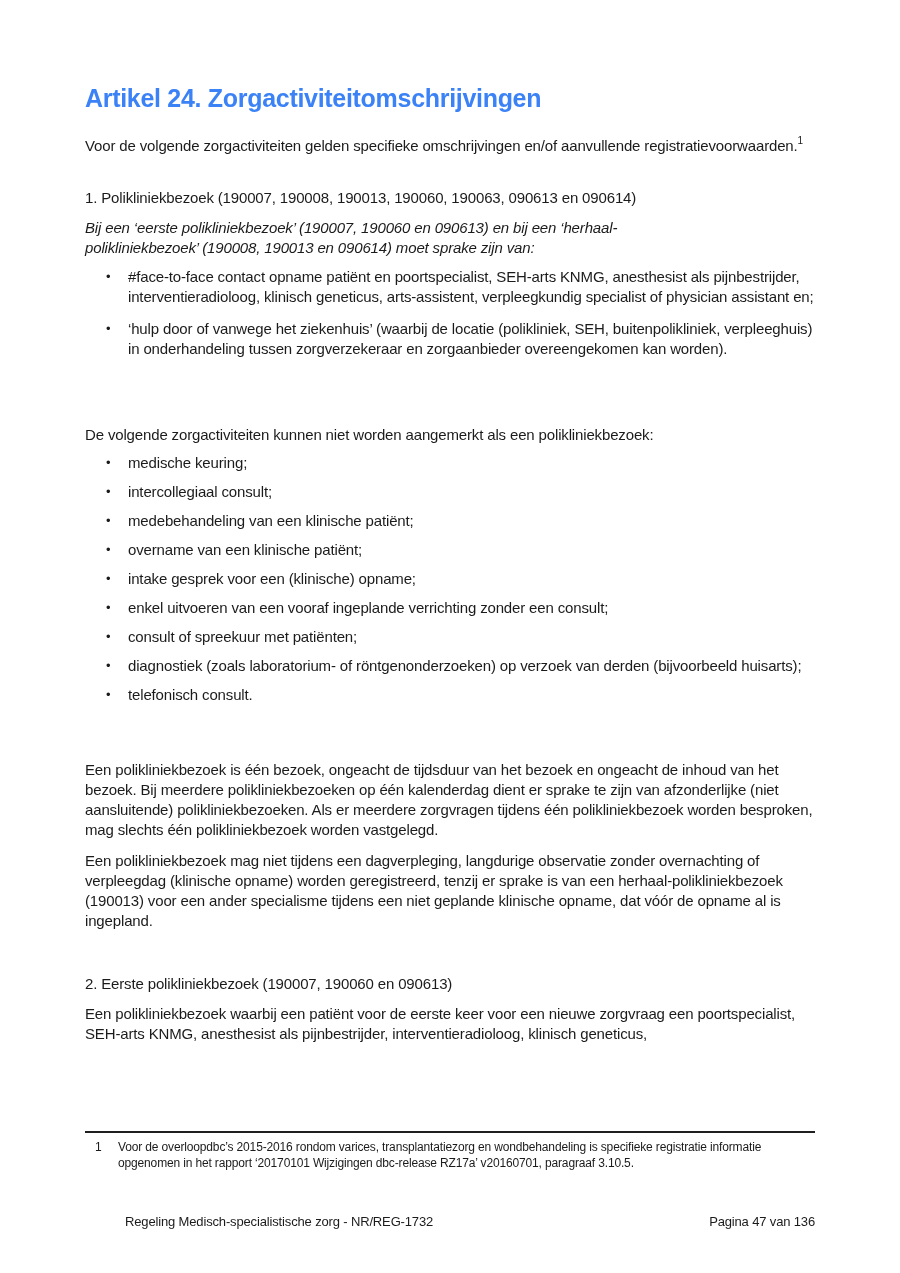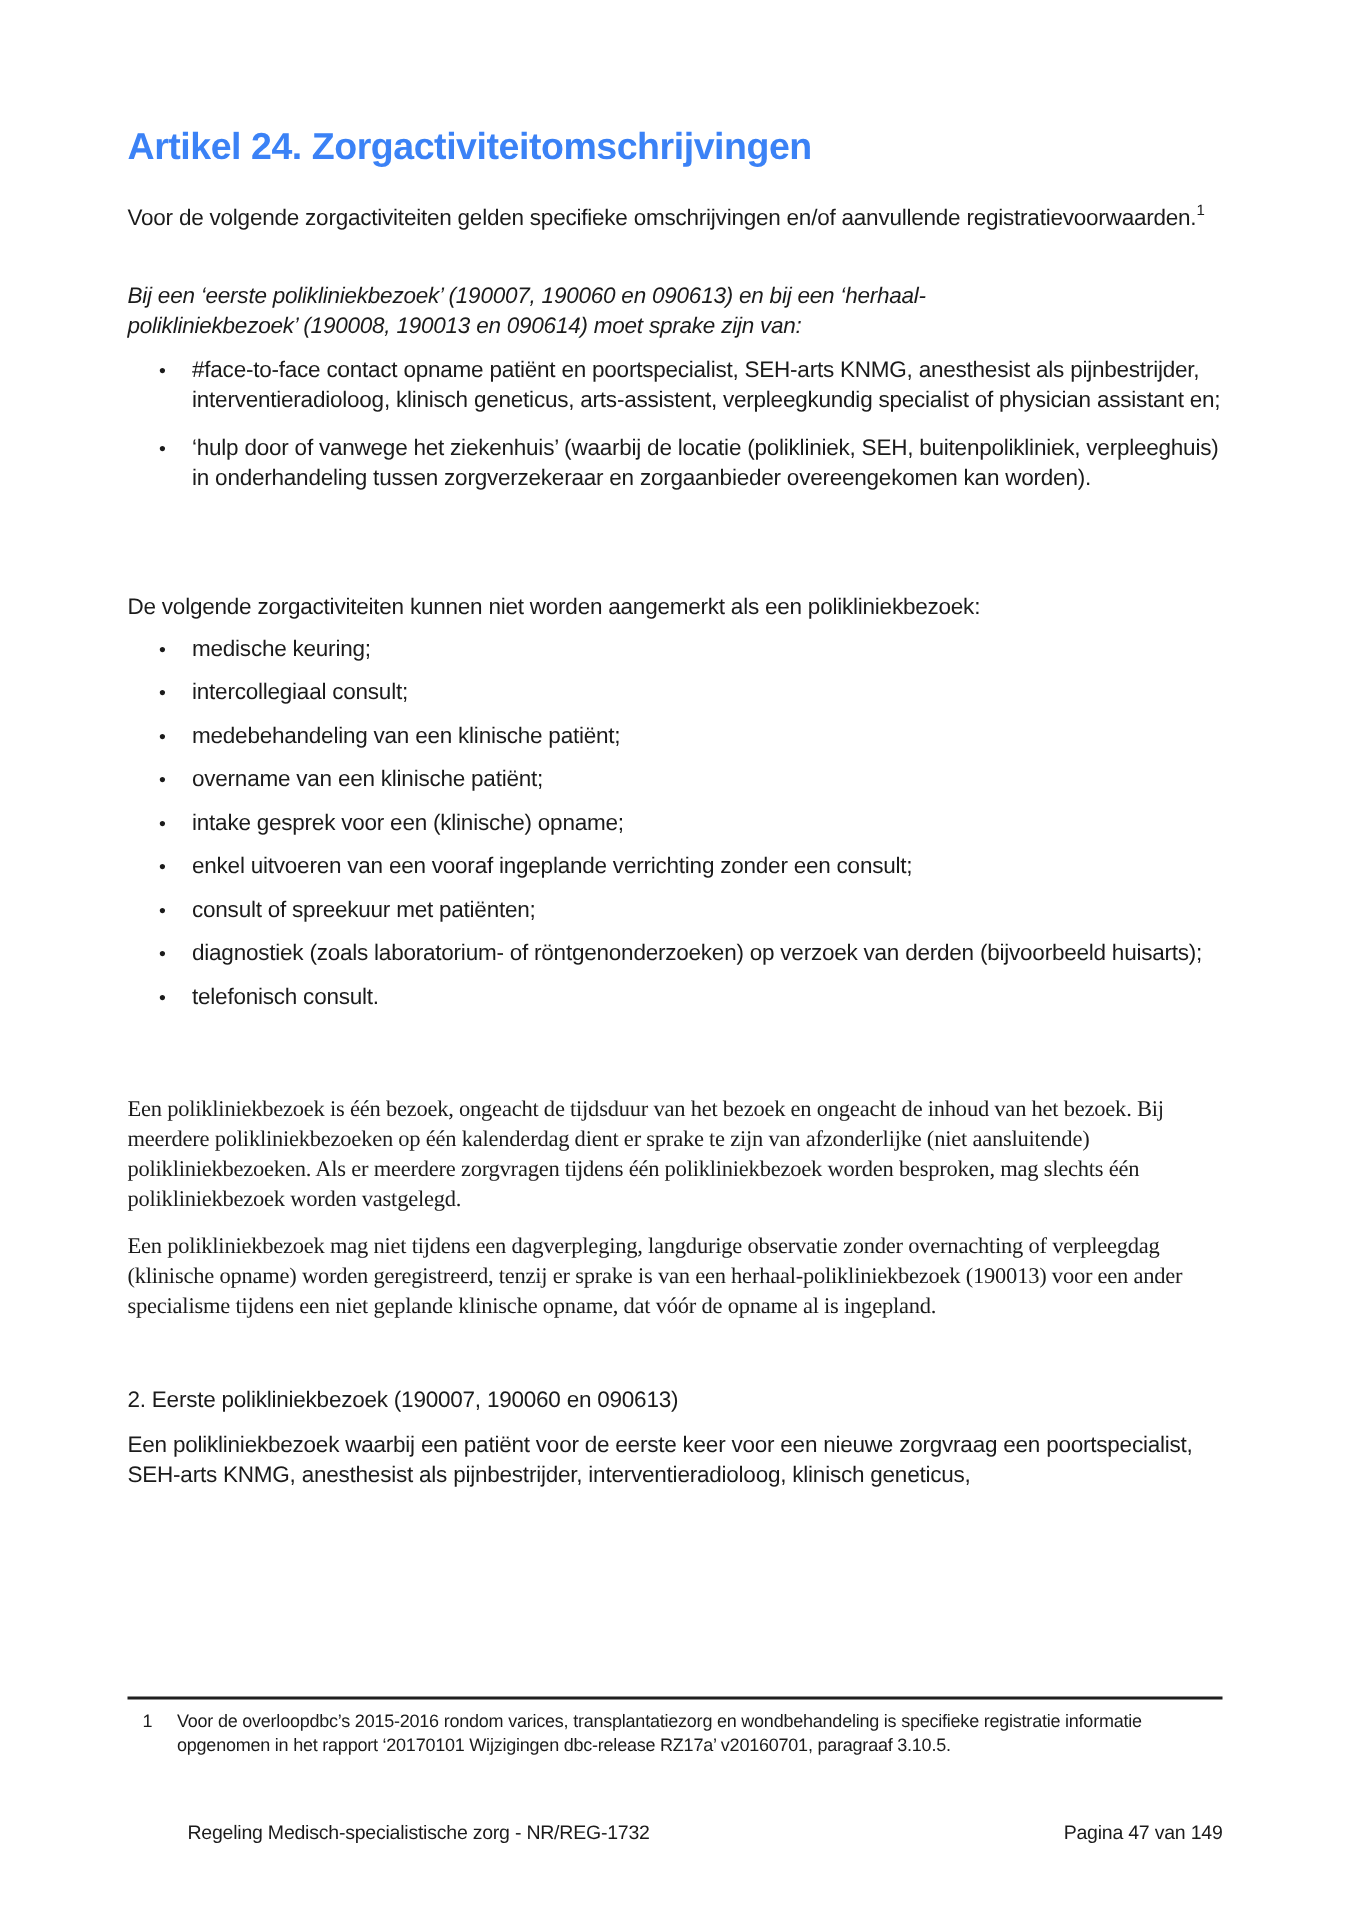--- a/index.html
+++ b/index.html
@@ -60,21 +60,21 @@
     flex: 0 0 43px;
     box-sizing: border-box;
     padding-left: 21px;
     font-size: 13px;
     line-height: 20px;
   }
   .li-text { flex: 1 1 auto; }
   .gap-lg { height: 54px; }
   .gap-md { height: 46px; }
   .excl-lead { margin-bottom: 8px; }
-  .body-para { margin-bottom: 11px; font-family: Liberation Serif, serif; }
+  .body-para { margin-bottom: 11px; }
   .pre-sec2 { height: 32px; }
   .footnote-block {
     position: absolute;
     left: 85px;
     top: 1131px;
     width: 730px;
   }
   .fn-rule {
     border: 0;
     border-top: 2px solid #1f1f1f;
@@ -106,20 +106,21 @@
 </style>
 </head>
 <body>
 
 <div class="content">
 
   <h1 class="doc-title">Artikel 24. Zorgactiviteitomschrijvingen</h1>
 
   <p class="intro"><span>Voor de volgende zorgactiviteiten gelden specifieke omschrijvingen en/of aanvullende registratievoorwaarden.</span><sup class="fn-ref">1</sup></p>
 
+  <div class="sec-heading">1. Polikliniekbezoek (190007, 190008, 190013, 190060, 190063, 090613 en 090614)</div>
 
   <p class="para lead lead-narrow">Bij een ‘eerste polikliniekbezoek’ (190007, 190060 en 090613) en bij een ‘herhaal-polikliniekbezoek’ (190008, 190013 en 090614) moet sprake zijn van:</p>
 
   <div class="bullet-list">
     <div class="li sp">
       <span class="dot">•</span>
       <span class="li-text">#face-to-face contact opname patiënt en poortspecialist, SEH-arts KNMG, anesthesist als pijnbestrijder, interventieradioloog, klinisch geneticus, arts-assistent, verpleegkundig specialist of physician assistant en;</span>
     </div>
     <div class="li sp">
       <span class="dot">•</span>
@@ -187,14 +188,14 @@
 <div class="footnote-block">
   <hr class="fn-rule">
   <div class="fn-row">
     <span class="fn-marker">1</span>
     <span class="fn-text">Voor de overloopdbc’s 2015-2016 rondom varices, transplantatiezorg en wondbehandeling is specifieke registratie informatie opgenomen in het rapport ‘20170101 Wijzigingen dbc-release RZ17a’ v20160701, paragraaf 3.10.5.</span>
   </div>
 </div>
 
 <div class="page-footer">
   <span>Regeling Medisch-specialistische zorg - NR/REG-1732</span>
-  <span>Pagina 47 van 149</span>
+  <span>Pagina 47 van 136</span>
 </div>
 
 </body></html>

